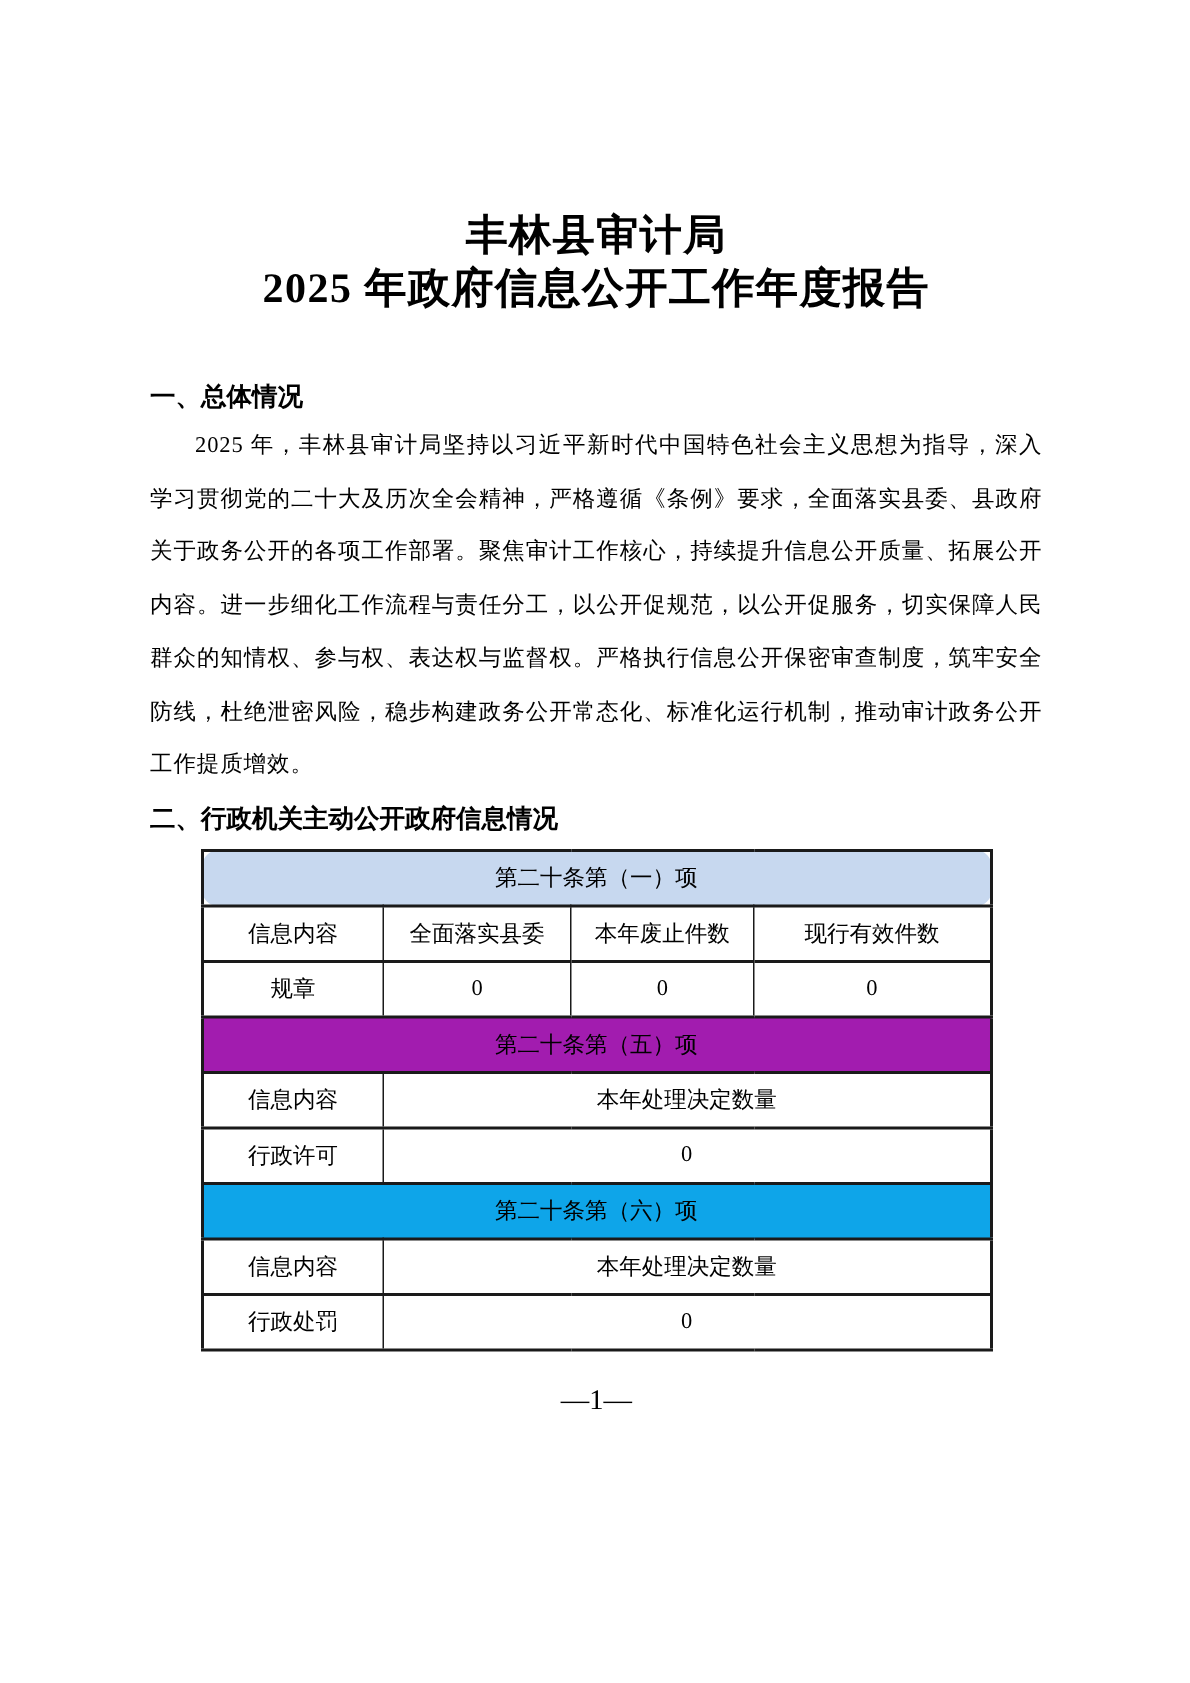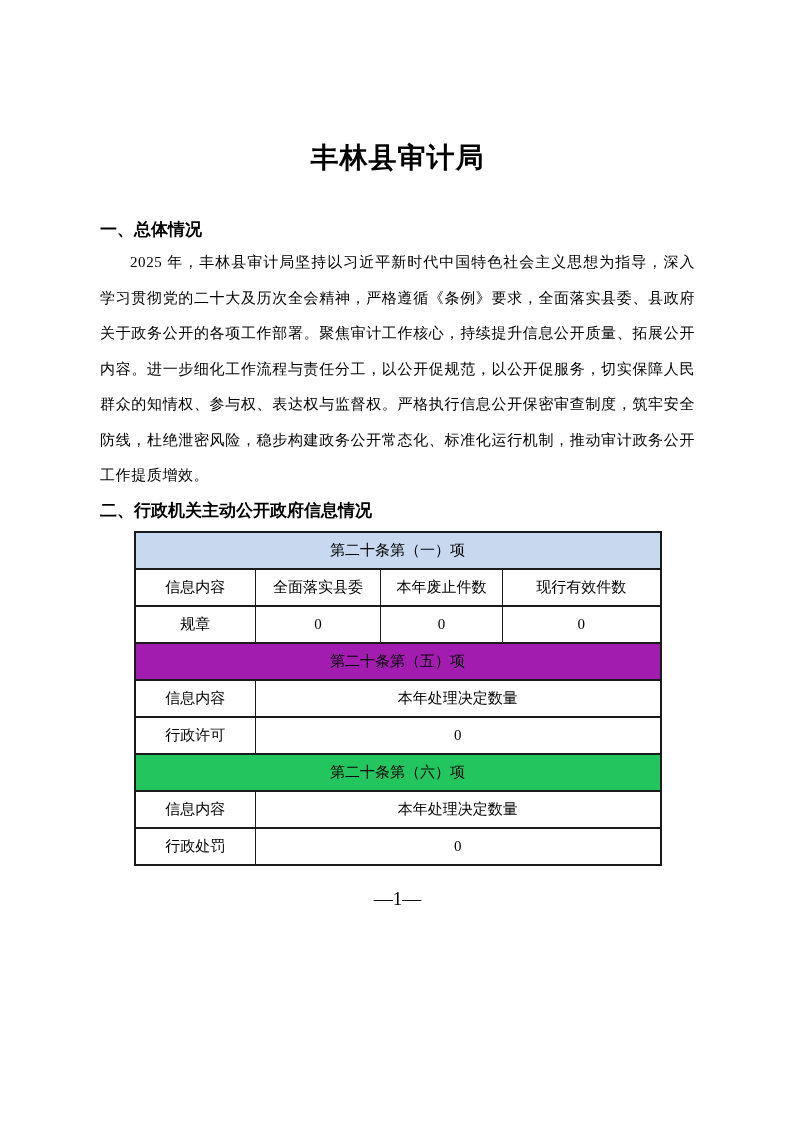--- a/index.html
+++ b/index.html
@@ -86,38 +86,39 @@
     font-family: "Liberation Serif", "DejaVu Serif", serif;
   }
 </style>
 </head>
 <body>
 
 <div class="page">
 
   <div class="doc-title">
     <div>丰林县审计局</div>
+    <div>2025 年政府信息公开工作年度报告</div>
   </div>
 
   <div class="section-heading">一、总体情况</div>
 
   <div class="body-paragraph">2025 年，丰林县审计局坚持以习近平新时代中国特色社会主义思想为指导，深入学习贯彻党的二十大及历次全会精神，严格遵循《条例》要求，全面落实县委、县政府关于政务公开的各项工作部署。聚焦审计工作核心，持续提升信息公开质量、拓展公开内容。进一步细化工作流程与责任分工，以公开促规范，以公开促服务，切实保障人民群众的知情权、参与权、表达权与监督权。严格执行信息公开保密审查制度，筑牢安全防线，杜绝泄密风险，稳步构建政务公开常态化、标准化运行机制，推动审计政务公开工作提质增效。</div>
 
   <div class="section-heading second">二、行政机关主动公开政府信息情况</div>
 
   <table class="report-table">
     <colgroup>
       <col style="width:121px">
       <col style="width:125px">
       <col style="width:122px">
       <col style="width:158px">
     </colgroup>
     <tbody>
       <tr>
-        <td class="band" colspan="4" style="background: rgb(199, 216, 239);">第二十条第（一）项</td>
+        <td class="band" colspan="4" style="background: rgb(199, 216, 239); border-radius: 10px;">第二十条第（一）项</td>
       </tr>
       <tr>
         <td>信息内容</td>
         <td>全面落实县委</td>
         <td>本年废止件数</td>
         <td>现行有效件数</td>
       </tr>
       <tr>
         <td class="row-label">规章</td>
         <td>0</td>
@@ -129,21 +130,21 @@
       </tr>
       <tr>
         <td>信息内容</td>
         <td colspan="3">本年处理决定数量</td>
       </tr>
       <tr>
         <td class="row-label">行政许可</td>
         <td colspan="3">0</td>
       </tr>
       <tr>
-        <td class="band" colspan="4" style="background: #22c55e; font-family: Liberation Mono, monospace;">第二十条第（六）项</td>
+        <td class="band" colspan="4" style="background: #0ea5e9; font-family: Liberation Mono, monospace;">第二十条第（六）项</td>
       </tr>
       <tr>
         <td>信息内容</td>
         <td colspan="3">本年处理决定数量</td>
       </tr>
       <tr>
         <td class="row-label">行政处罚</td>
         <td colspan="3">0</td>
       </tr>
     </tbody>

